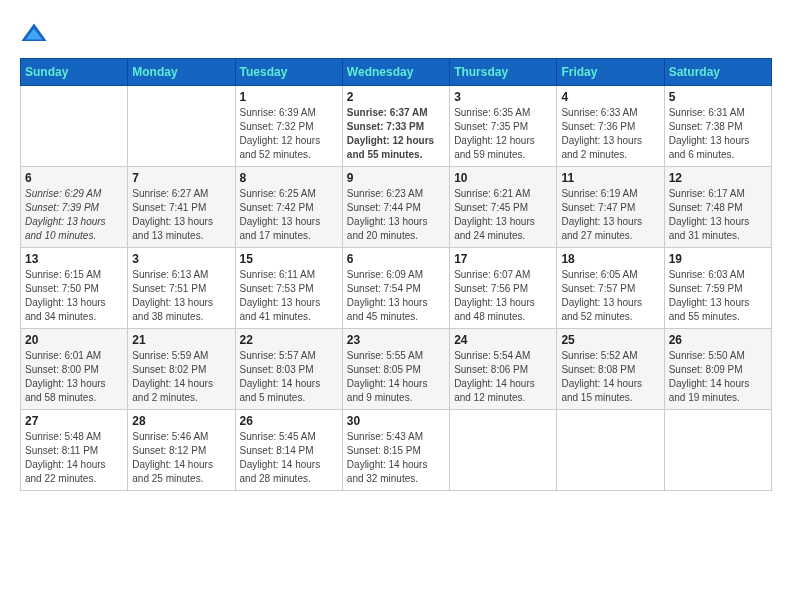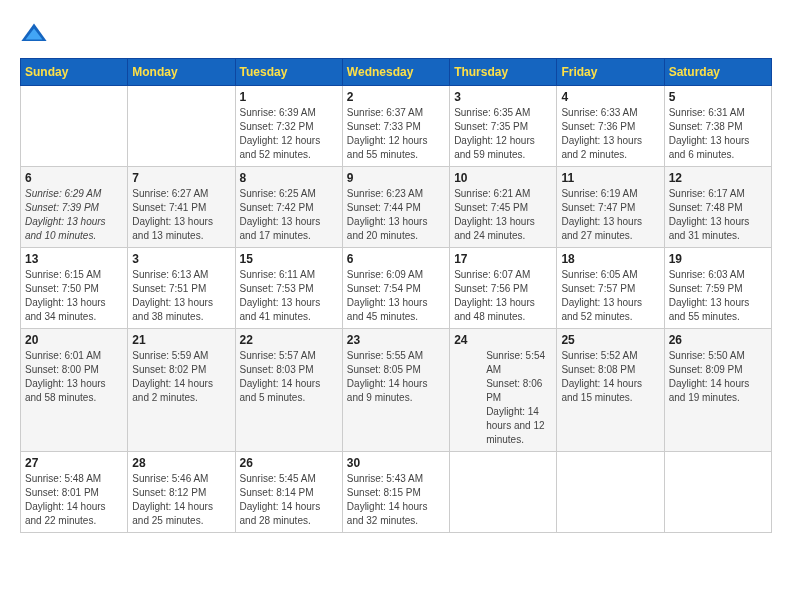--- a/index.html
+++ b/index.html
@@ -47,21 +47,21 @@
       font-size: 14px;
       color: #555;
     }
     .calendar {
       width: 100%;
       border-collapse: collapse;
       font-size: 11px;
     }
     .calendar thead tr th {
       background-color: #1565c0;
-      color: #fde047;
+      color: #5eead4;
       padding: 6px 4px;
       text-align: left;
       font-size: 12px;
       font-weight: bold;
       border: 1px solid #0d47a1;
     }
     .calendar tbody tr td {
       border: 1px solid #ccc;
       vertical-align: top;
       padding: 4px;
@@ -124,21 +124,21 @@
         <td class="empty"></td>
         <td class="empty"></td>
         <td>
           <div class="day-number">1</div>
           <div class="day-info" style="white-space: pre-line;">Sunrise: 6:39 AM
 Sunset: 7:32 PM
 Daylight: 12 hours and 52 minutes.</div>
         </td>
         <td>
           <div class="day-number">2</div>
-          <div class="day-info" style="white-space: pre-line;">Sunrise: 6:37 AM
+          <div class="day-info" style="white-space: pre-line; font-weight: bold;">Sunrise: 6:37 AM
 Sunset: 7:33 PM
 Daylight: 12 hours and 55 minutes.</div>
         </td>
         <td>
           <div class="day-number">3</div>
           <div class="day-info" style="white-space: pre-line;">Sunrise: 6:35 AM
 Sunset: 7:35 PM
 Daylight: 12 hours and 59 minutes.</div>
         </td>
         <td>
@@ -262,42 +262,42 @@
 Daylight: 14 hours and 5 minutes.</div>
         </td>
         <td>
           <div class="day-number">23</div>
           <div class="day-info" style="white-space: pre-line;">Sunrise: 5:55 AM
 Sunset: 8:05 PM
 Daylight: 14 hours and 9 minutes.</div>
         </td>
         <td>
           <div class="day-number">24</div>
-          <div class="day-info" style="white-space: pre-line; margin-left: 32px;">Sunrise: 5:54 AM
+          <div class="day-info" style="white-space: pre-line;">Sunrise: 5:54 AM
 Sunset: 8:06 PM
 Daylight: 14 hours and 12 minutes.</div>
         </td>
         <td>
           <div class="day-number">25</div>
           <div class="day-info" style="white-space: pre-line;">Sunrise: 5:52 AM
 Sunset: 8:08 PM
 Daylight: 14 hours and 15 minutes.</div>
         </td>
         <td>
           <div class="day-number">26</div>
           <div class="day-info" style="white-space: pre-line;">Sunrise: 5:50 AM
 Sunset: 8:09 PM
 Daylight: 14 hours and 19 minutes.</div>
         </td>
       </tr>
       <tr>
         <td>
           <div class="day-number">27</div>
           <div class="day-info" style="white-space: pre-line;">Sunrise: 5:48 AM
-Sunset: 8:01 PM
+Sunset: 8:11 PM
 Daylight: 14 hours and 22 minutes.</div>
         </td>
         <td>
           <div class="day-number">28</div>
           <div class="day-info" style="white-space: pre-line;">Sunrise: 5:46 AM
 Sunset: 8:12 PM
 Daylight: 14 hours and 25 minutes.</div>
         </td>
         <td>
           <div class="day-number">26</div>

